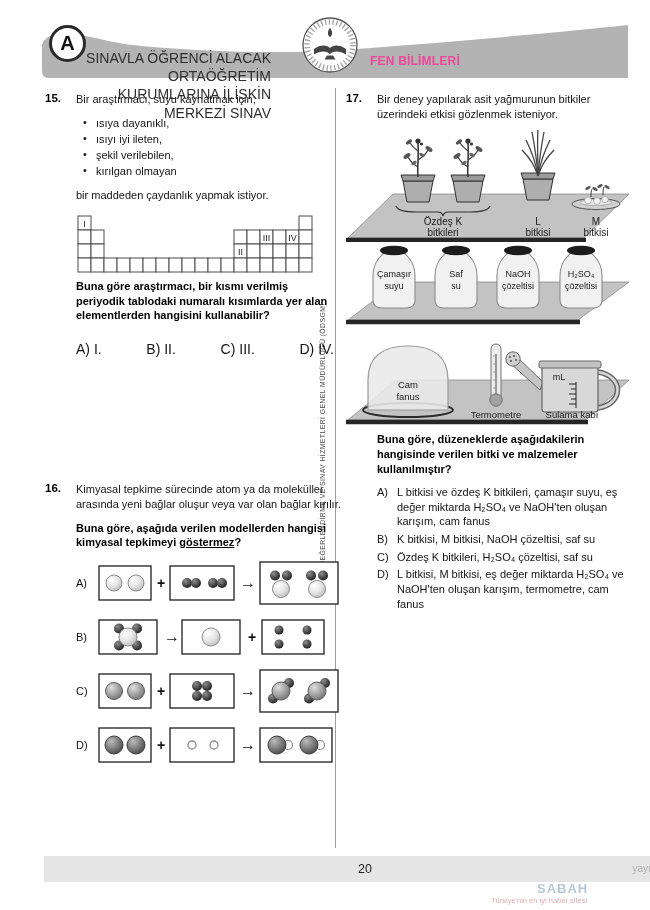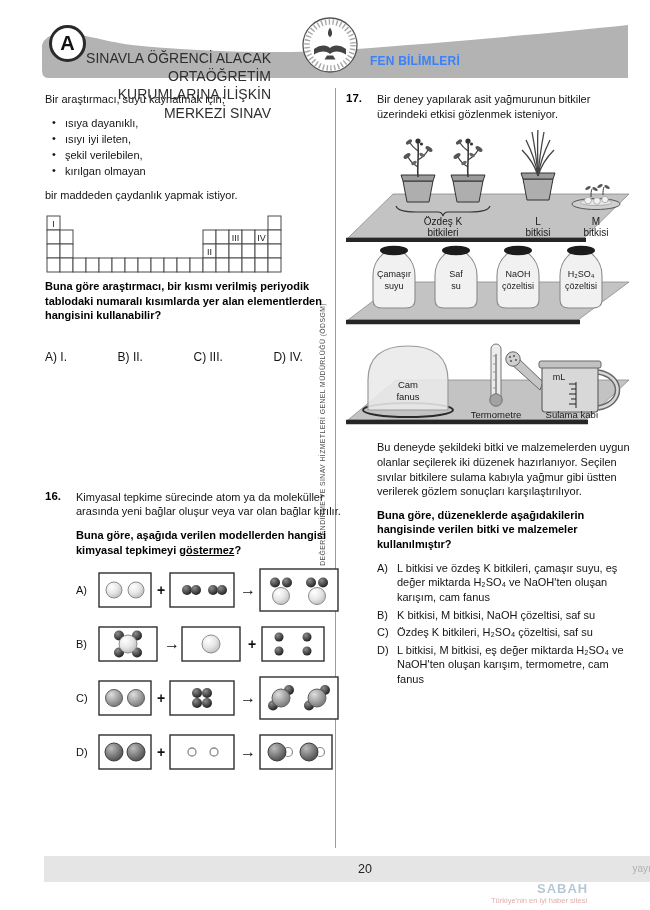--- a/index.html
+++ b/index.html
@@ -8,42 +8,42 @@
 
   
   .hdr-band { position:absolute; left:0; top:0; }
   .booklet { position:absolute; left:49px; top:25px; width:37px; height:37px; background:#fff;
              border:3px solid #2a2a2a; border-radius:50%; text-align:center; line-height:31px;
              font-size:20px; font-weight:bold; color:#111; z-index:3; }
   .hdr-title { position:absolute; left:66px; top:49px; width:205px; text-align:right;
                font-size:14px; line-height:1.3; color:#2e2e2e; z-index:2; }
   .meb { position:absolute; left:301px; top:16px; z-index:3; }
   .subject { position:absolute; left:370px; top:54px; font-size:12px; font-weight:bold;
-             color:#3b82f6; letter-spacing:.2px; z-index:2; }
+             color:#ec4899; letter-spacing:.2px; z-index:2; }
 
   
   .divider { position:absolute; left:335px; top:88px; width:1.4px; height:760px; background:#9c9c9c; }
   .divider-label { position:absolute; left:319px; top:303px; writing-mode:vertical-rl;
                    transform:rotate(180deg); font-size:6.8px; letter-spacing:.45px; color:#4d4d4d;
                    white-space:nowrap; }
   .col { position:absolute; top:92px; }
   .col-left  { left:45px;  width:287px; }
   .col-right { left:346px; width:285px; }
 
   .q { display:flex; }
   .qnum { width:31px; flex:none; font-size:11.5px; font-weight:bold; color:#000; }
   .qbody { flex:1; font-size:11px; line-height:1.33; color:#141414; }
   .qbody p { margin:0 0 9px; }
   .bold-q { font-weight:bold; color:#000; margin:12px 0 14px; }
   .u { text-decoration:underline; }
   ul.props { list-style:none; margin:1px 0 9px 7px; }
   ul.props li { position:relative; padding-left:13px; margin-bottom:1.5px; }
   ul.props li::before { content:"•"; position:absolute; left:0; top:-1px; font-size:11px; }
 
-  .opts15 { display:flex; justify-content:space-between; width:258px; margin-top:27px; font-size:12px; }
+  .opts15 { display:flex; justify-content:space-between; width:258px; margin-top:17px; font-size:14px; }
 
   .q16 { margin-top:124px; }
   .model-row { display:flex; align-items:center; margin-bottom:6px; }
   .model-letter { width:22px; flex:none; font-size:11px; color:#111; }
   .mbox { fill:#fff; stroke:#2e2e2e; stroke-width:1.4; }
   .op { font-size:14px; fill:#111; font-weight:bold; }
   .arr { font-size:16px; font-weight:normal; }
 
   .fig { margin:2px 0 2px -31px; display:block; }
   .shelf { fill:#c3c3c3; stroke:#8a8a8a; stroke-width:.8; }
@@ -140,20 +140,21 @@
     <path d="M26,39.5 L23.5,43.5 L34.5,43.5 L32,39.5 Z" fill="#444"></path>
   </svg>
   <div class="subject">FEN BİLİMLERİ</div>
 
   <div class="divider"></div>
   <div class="divider-label">ÖLÇME, DEĞERLENDİRME VE SINAV HİZMETLERİ GENEL MÜDÜRLÜĞÜ (ÖDSGM)</div>
 
   <section class="col col-left">
 
     <div class="q">
+      <div class="qnum">15.</div>
       <div class="qbody">
         <p>Bir araştırmacı, suyu kaynatmak için;</p>
         <ul class="props">
           <li>ısıya dayanıklı,</li>
           <li>ısıyı iyi ileten,</li>
           <li>şekil verilebilen,</li>
           <li>kırılgan olmayan</li>
         </ul>
         <p>bir maddeden çaydanlık yapmak istiyor.</p>
 
@@ -391,21 +392,20 @@
             <text class="svgtxt" font-size="9" x="213" y="50" text-anchor="middle">mL</text>
             <path d="M230,52 L230,78" stroke="#222" stroke-width="1"></path>
             <path d="M230,54 h-7 M230,59 h-5 M230,64 h-7 M230,69 h-5 M230,74 h-7" stroke="#222" stroke-width="1"></path>
           </g>
           <g class="svgtxt" font-size="9.5" text-anchor="middle">
             <text x="150" y="88">Termometre</text>
             <text x="226" y="88">Sulama kabı</text>
           </g>
         </svg>
 
-        <p style="margin-top:10px">Bu deneyde şekildeki bitki ve malzemelerden uygun olanlar seçilerek iki düzenek hazırlanıyor. Seçilen sıvılar bitkilere sulama kabıyla yağmur gibi üstten verilerek gözlem sonuçları karşılaştırılıyor.</p>
         <p class="bold-q">Buna göre, düzeneklerde aşağıdakilerin hangisinde verilen bitki ve malzemeler kullanılmıştır?</p>
 
         <div>
           <div class="opt17">
             <span class="letter">A)</span>
             <span class="txt">L bitkisi ve özdeş K bitkileri, çamaşır suyu, eş değer miktarda H₂SO₄ ve NaOH'ten oluşan karışım, cam fanus</span>
           </div>
           <div class="opt17">
             <span class="letter">B)</span>
             <span class="txt">K bitkisi, M bitkisi, NaOH çözeltisi, saf su</span>

